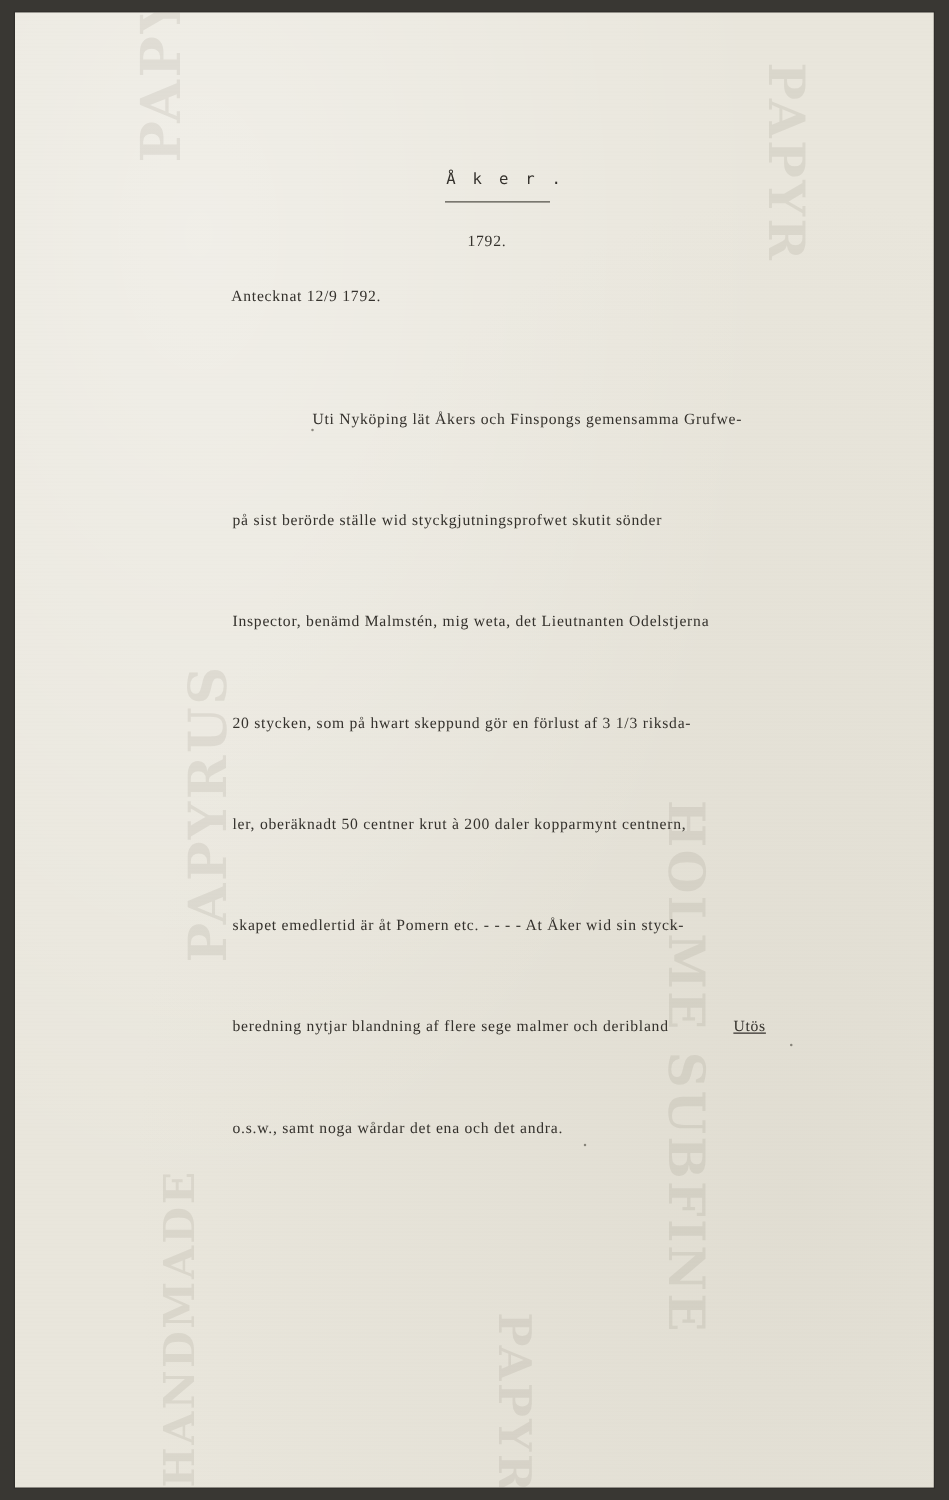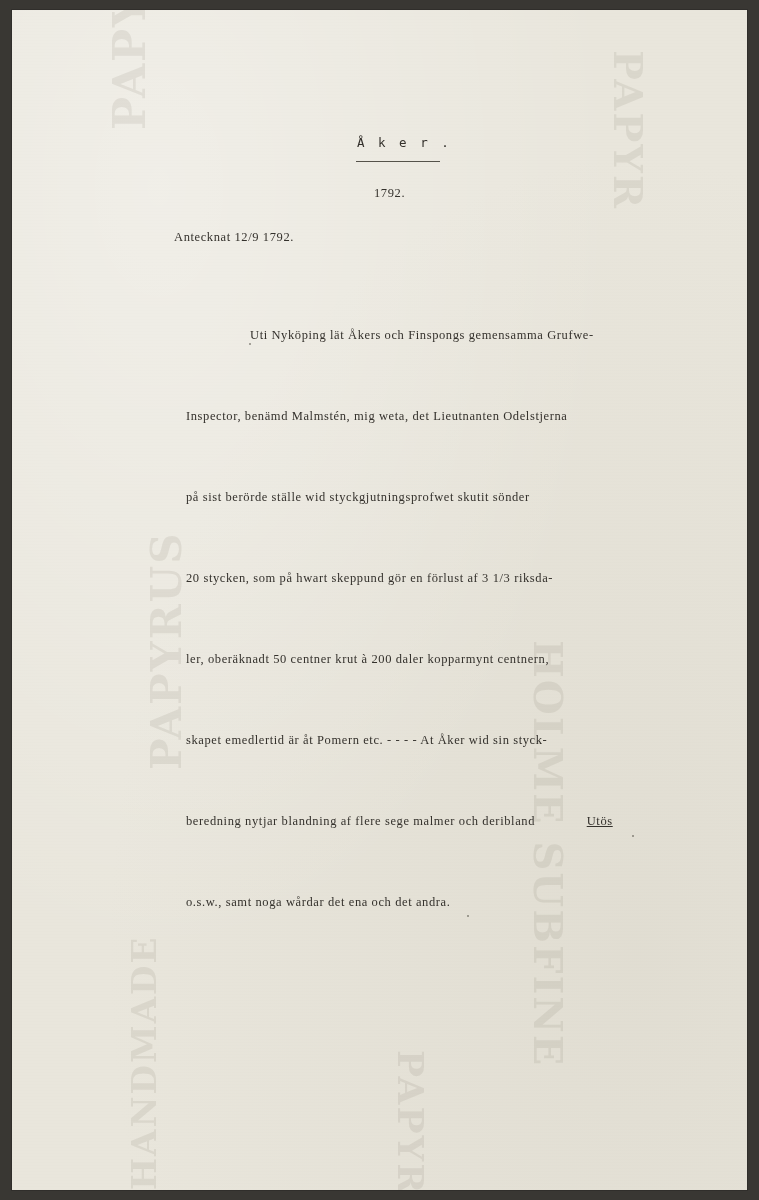--- a/index.html
+++ b/index.html
@@ -87,21 +87,21 @@
     background: #3a372f;
     opacity: .85;
   }
   .year {
     position: absolute;
     left: 362px;
     top: 170px;
   }
   .noted {
     position: absolute;
-    left: 162px;
+    left: 173px;
     top: 214px;
   }
   .body-block {
     position: absolute;
     left: 162px;
     top: 258px;
     width: 560px;
   }
   .body-block .line { display: block; }
   .indent { padding-left: 76px; }
@@ -134,22 +134,22 @@
     <div class="watermark wm6">PAPYRUS</div>
 
     <div class="title">Å k e r .</div>
     <div class="title-rule"></div>
 
     <div class="typed year">1792.</div>
     <div class="typed noted">Antecknat 12/9 1792.</div>
 
     <div class="typed body-block">
       <span class="line indent">Uti Nyköping lät Åkers och Finspongs gemensamma Grufwe-</span>
+      <span class="line hang">på sist berörde ställe wid styckgjutningsprofwet skutit sönder</span>
       <span class="line hang">Inspector, benämd Malmstén, mig weta, det Lieutnanten Odelstjerna</span>
-      <span class="line hang">på sist berörde ställe wid styckgjutningsprofwet skutit sönder</span>
       <span class="line hang">20 stycken, som på hwart skeppund gör en förlust af 3 1/3 riksda-</span>
       <span class="line hang">ler, oberäknadt 50 centner krut à 200 daler kopparmynt centnern,</span>
       <span class="line hang">skapet emedlertid är åt Pomern etc. - - - - At Åker wid sin styck-</span>
       <span class="line hang">beredning nytjar blandning af flere sege malmer och deribland <span class="ul">Utös</span></span>
       <span class="line hang">o.s.w., samt noga wårdar det ena och det andra.</span>
     </div>
 
 
     <div class="speck" style="left:237px; top:333px;"></div>
     <div class="speck" style="left:620px; top:825px;"></div>

